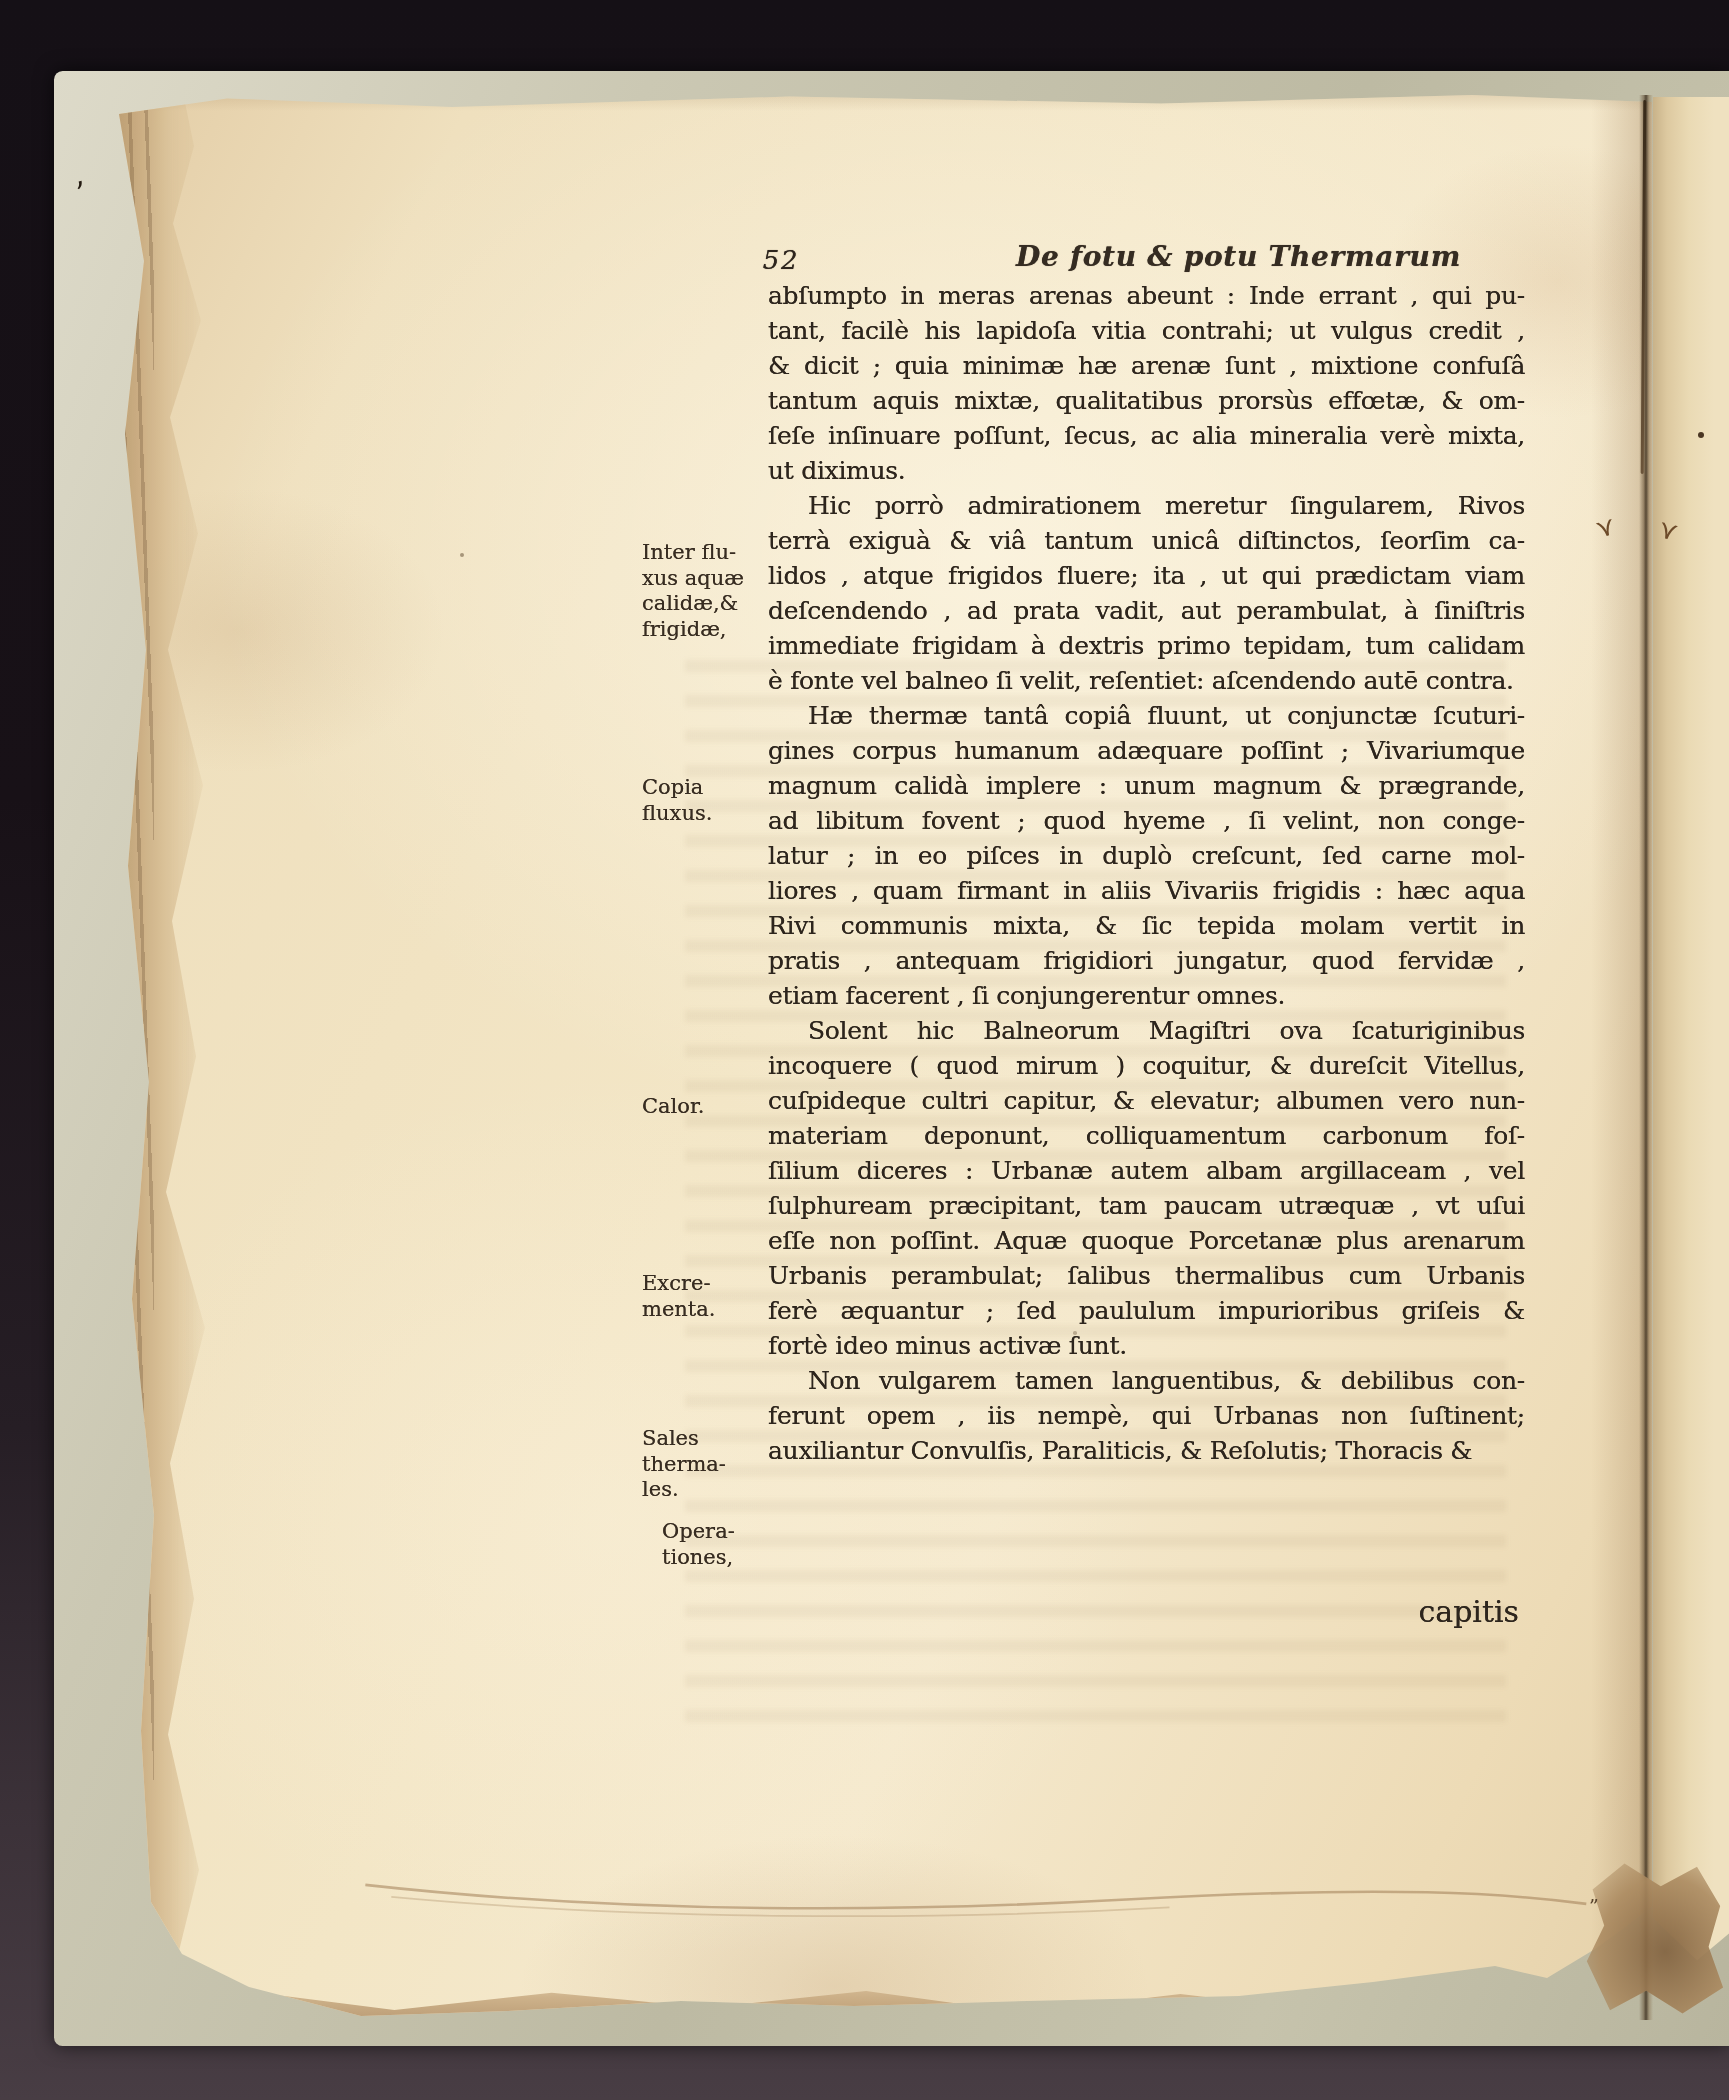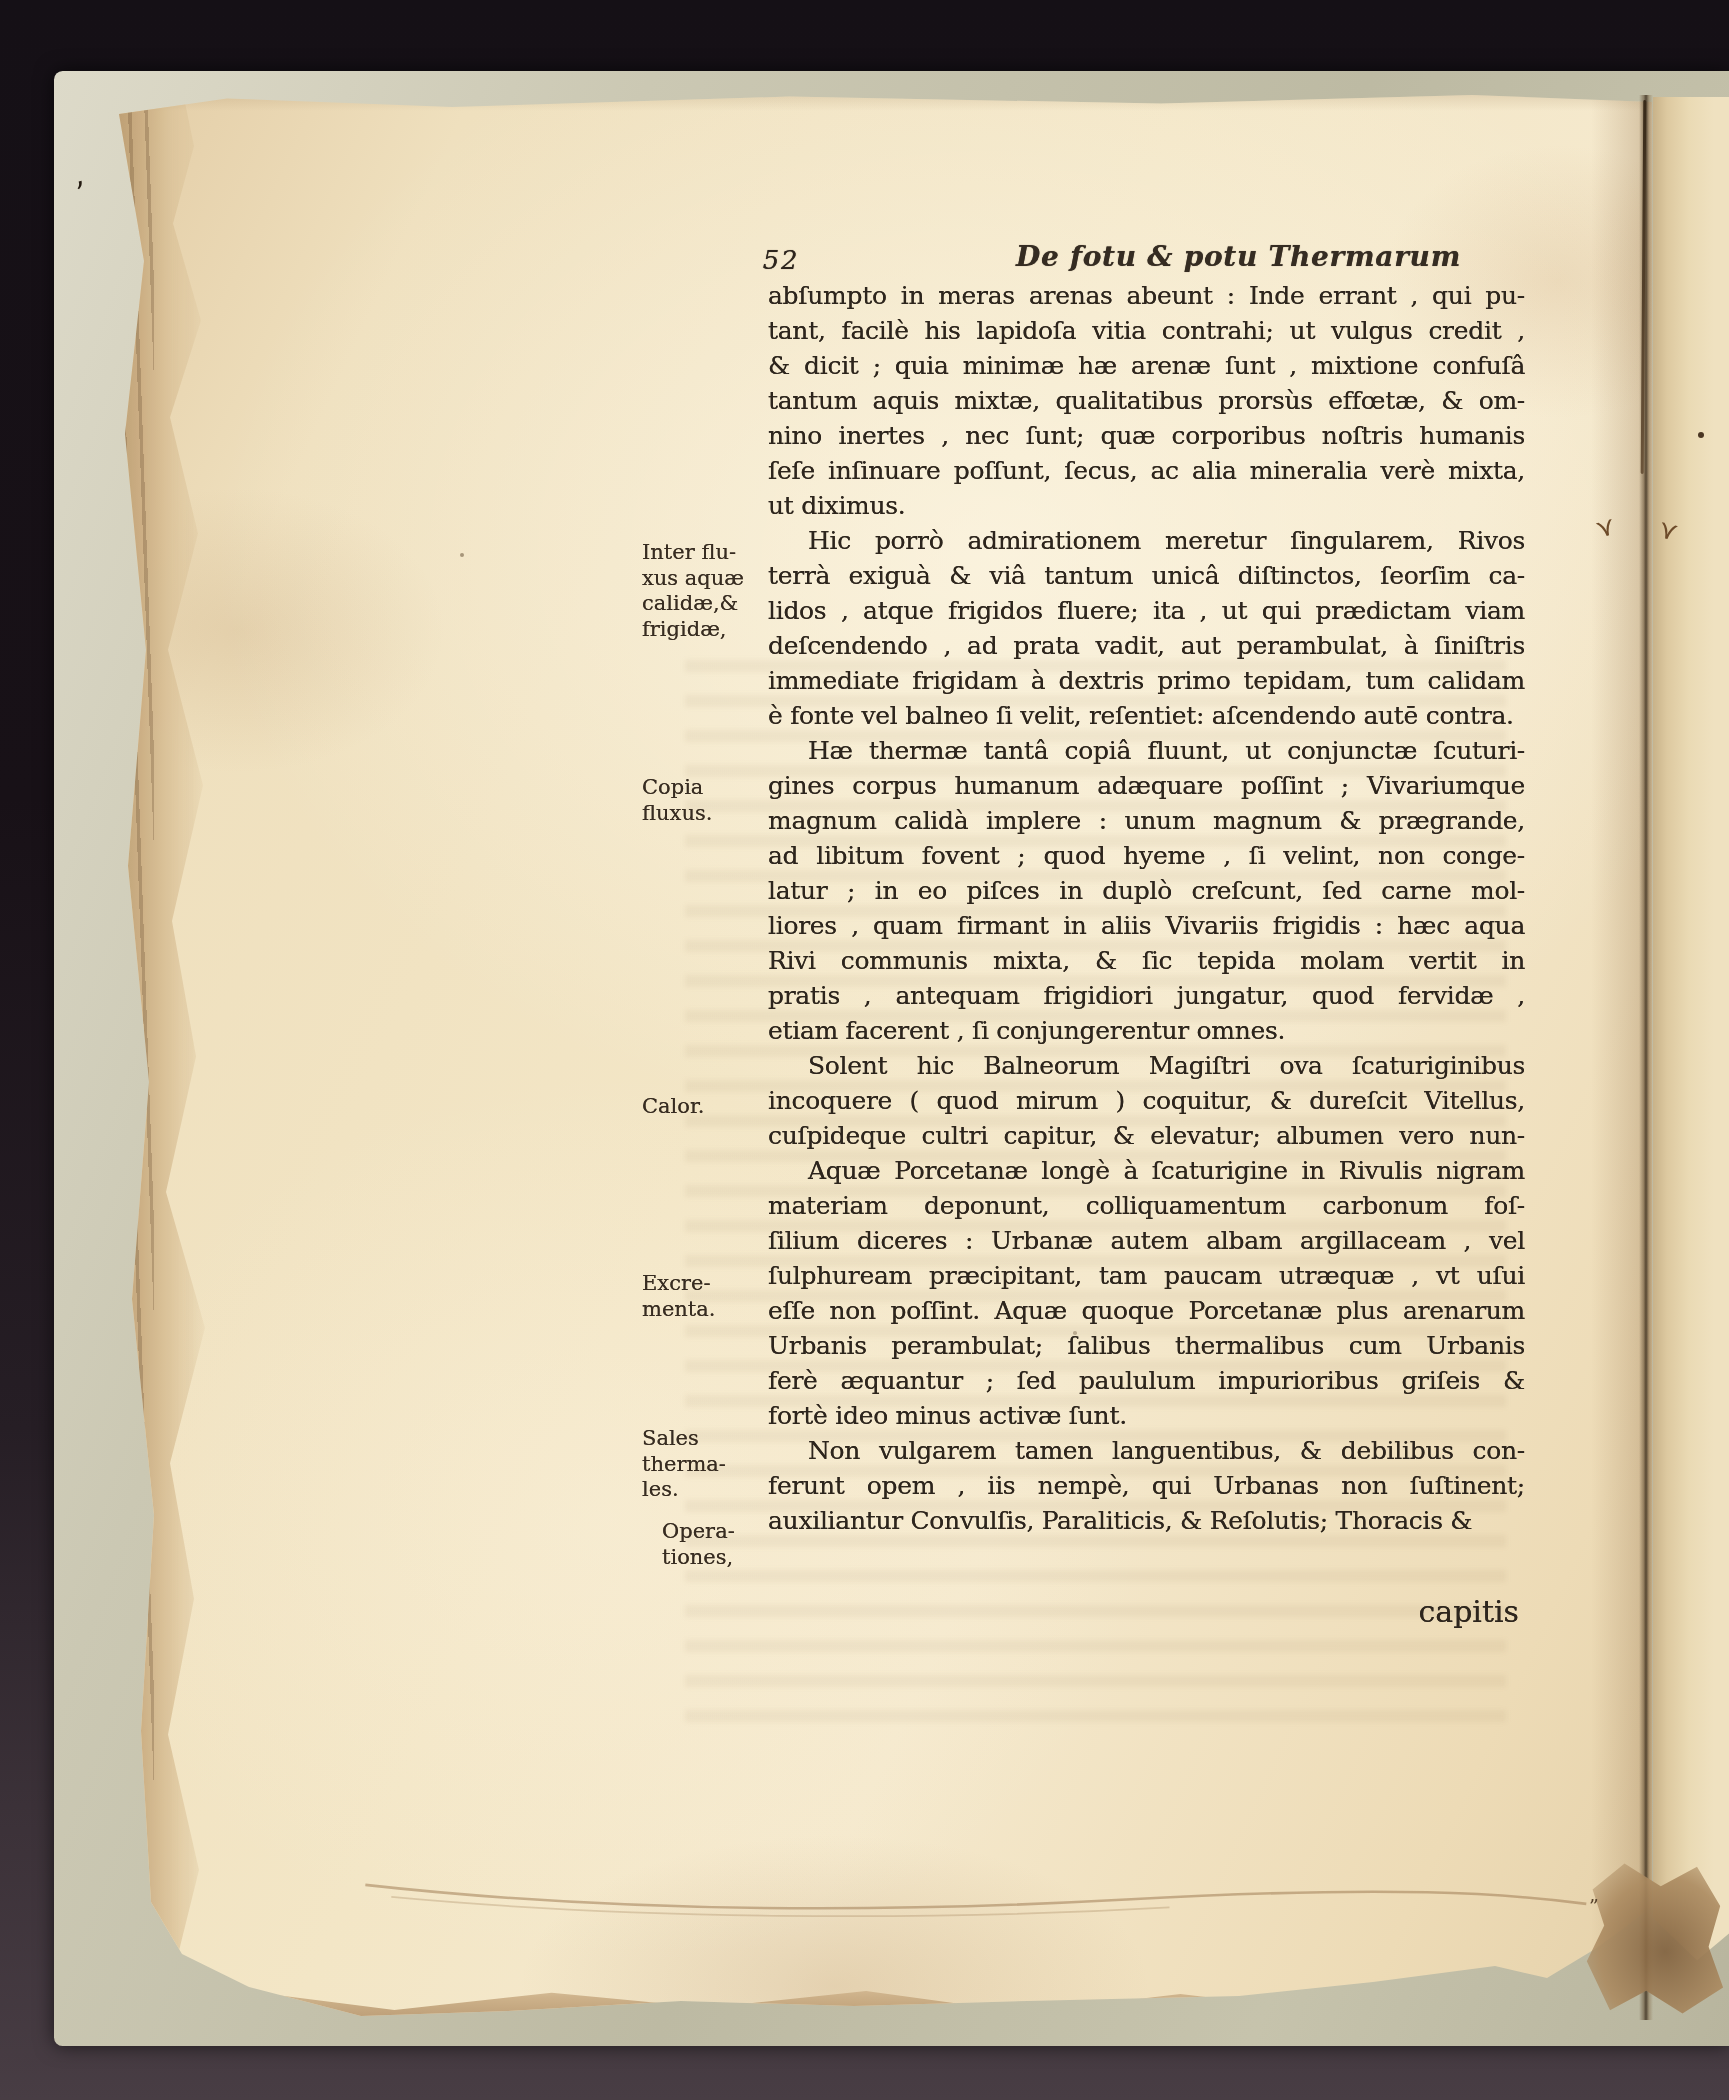--- a/index.html
+++ b/index.html
@@ -113,42 +113,40 @@
     <div class="header-row">
       <span class="pagenum">52</span>
       <span class="running-title">De fotu &amp; potu Thermarum</span>
     </div>
 
     <div class="text-lines" id="text-lines">
         <div class="bline">abſumpto in meras arenas abeunt : Inde errant , qui pu-</div>
         <div class="bline">tant, facilè his lapidoſa vitia contrahi; ut vulgus credit ,</div>
         <div class="bline">&amp; dicit ; quia minimæ hæ arenæ ſunt , mixtione confuſâ</div>
         <div class="bline">tantum aquis mixtæ, qualitatibus prorsùs effœtæ, &amp; om-</div>
-        <div class="bline">nino inertes , nec ſunt; quæ corporibus noſtris humanis</div>
         <div class="bline">ſeſe inſinuare poſſunt, ſecus, ac alia mineralia verè mixta,</div>
         <div class="bline lastline">ut diximus.</div>
         <div class="bline indent">Hic porrò admirationem meretur ſingularem, Rivos</div>
         <div class="bline">terrà exiguà &amp; viâ tantum unicâ diſtinctos, ſeorſim ca-</div>
         <div class="bline">lidos , atque frigidos fluere; ita , ut qui prædictam viam</div>
         <div class="bline">deſcendendo , ad prata vadit, aut perambulat, à ſiniſtris</div>
         <div class="bline">immediate frigidam à dextris primo tepidam, tum calidam</div>
         <div class="bline lastline">è fonte vel balneo ſi velit, reſentiet: aſcendendo autē contra.</div>
         <div class="bline indent">Hæ thermæ tantâ copiâ fluunt, ut conjunctæ ſcuturi-</div>
         <div class="bline">gines corpus humanum adæquare poſſint ; Vivariumque</div>
         <div class="bline">magnum calidà implere : unum magnum &amp; prægrande,</div>
         <div class="bline">ad libitum fovent ; quod hyeme , ſi velint, non conge-</div>
         <div class="bline">latur ; in eo piſces in duplò creſcunt, ſed carne mol-</div>
         <div class="bline">liores , quam firmant in aliis Vivariis frigidis : hæc aqua</div>
         <div class="bline">Rivi communis mixta, &amp; ſic tepida molam vertit in</div>
         <div class="bline">pratis , antequam frigidiori jungatur, quod fervidæ ,</div>
         <div class="bline lastline">etiam facerent , ſi conjungerentur omnes.</div>
         <div class="bline indent">Solent hic Balneorum Magiſtri ova ſcaturiginibus</div>
         <div class="bline">incoquere ( quod mirum ) coquitur, &amp; dureſcit Vitellus,</div>
         <div class="bline">cuſpideque cultri capitur, &amp; elevatur; albumen vero nun-</div>
-        <div class="bline indent">Aquæ Porcetanæ longè à ſcaturigine in Rivulis nigram</div>
         <div class="bline">materiam deponunt, colliquamentum carbonum foſ-</div>
         <div class="bline">ſilium diceres : Urbanæ autem albam argillaceam , vel</div>
         <div class="bline">ſulphuream præcipitant, tam paucam utræquæ , vt uſui</div>
         <div class="bline">eſſe non poſſint. Aquæ quoque Porcetanæ plus arenarum</div>
         <div class="bline">Urbanis perambulat; ſalibus thermalibus cum Urbanis</div>
         <div class="bline">ferè æquantur ; ſed paululum impurioribus griſeis &amp;</div>
         <div class="bline lastline">fortè ideo minus activæ ſunt.</div>
         <div class="bline indent">Non vulgarem tamen languentibus, &amp; debilibus con-</div>
         <div class="bline">ferunt opem , iis nempè, qui Urbanas non ſuſtinent;</div>
         <div class="bline lastline">auxiliantur Convulſis, Paraliticis, &amp; Reſolutis; Thoracis &amp;</div>

